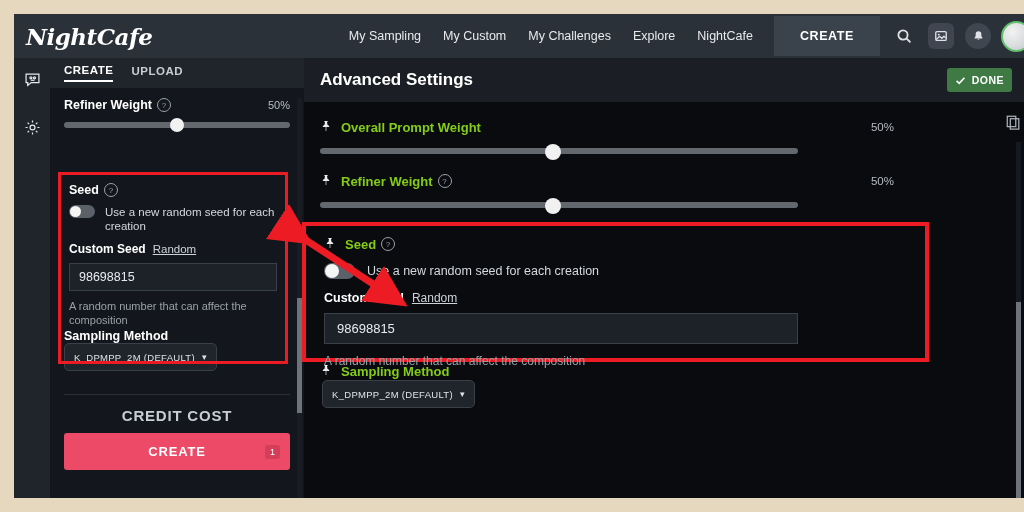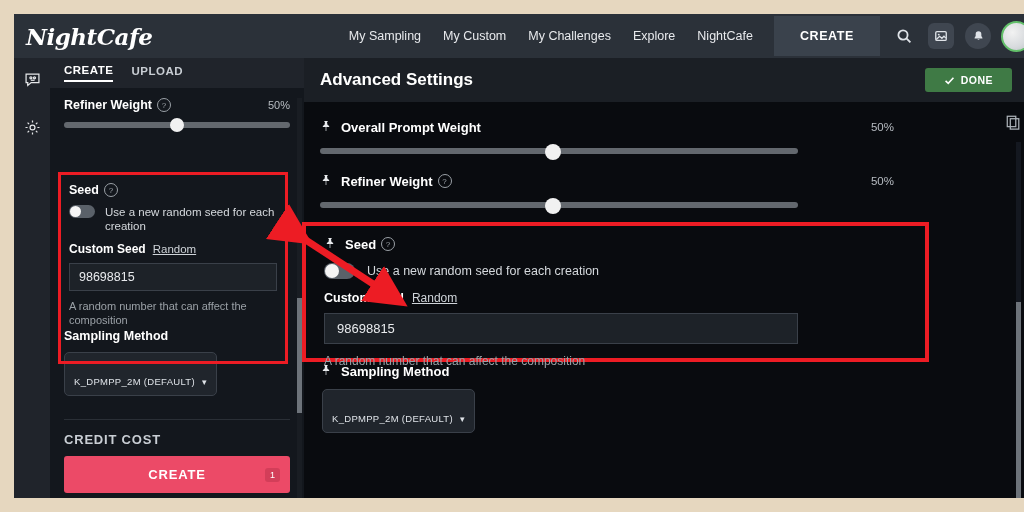--- a/index.html
+++ b/index.html
@@ -103,34 +103,34 @@
     font-size:11.5px;color:#cfd4d9;text-decoration:underline;margin-left:7px;cursor:pointer;
   }
   .seedinput{
     margin-top:7px;height:26px;background:#1d2228;border:1px solid #3a4049;
     color:#e8eaed;font-size:12.5px;display:flex;align-items:center;padding-left:9px;
     cursor:text;
   }
   .helper{font-size:11px;color:#9aa0a6;margin-top:8px;line-height:14px;}
   .smlabel{font-size:12.5px;font-weight:700;color:#ffffff;}
   .dropdown{
-    margin-top:9px;display:inline-flex;align-items:flex-end;height:26px;
-    background:#20252c;border:1px solid #3a4049;border-radius:5px;padding:8px 9px;
+    display:inline-flex;align-items:center;height:26px;
+    background:#20252c;border:1px solid #3a4049;border-radius:5px;padding:0 9px;
     font-size:9.5px;color:#dfe3e8;letter-spacing:.3px;cursor:pointer;
   }
   .chev{margin-left:7px;font-size:9px;}
   .allset{
     margin-top:16px;height:27px;background:#1184cd;border-radius:3px;display:flex;
     align-items:center;justify-content:space-between;padding:0 11px;cursor:pointer;
   }
   .allset span.t{font-size:12.5px;font-weight:700;color:#ffffff;}
   .allset span.a{font-size:13px;color:#ffffff;}
   .divider{height:1px;background:#2a2f36;margin-top:23px;}
   .credit{
-    font-size:13px;font-weight:700;color:#c9ced4;letter-spacing:.8px;margin-top:12px;
+    font-size:15px;font-weight:700;color:#c9ced4;letter-spacing:.8px;margin-top:12px;text-align:center;
   }
   .createbig{
     margin-top:9px;height:37px;background:#ec4a67;border-radius:3px;display:flex;
     align-items:center;justify-content:center;position:relative;cursor:pointer;
   }
   .createbig .t{font-size:13px;font-weight:700;color:#ffffff;letter-spacing:.8px;}
   .createbig .badge{
     position:absolute;right:10px;background:#d33e59;border-radius:3px;
     font-size:9px;color:#fff;padding:2px 5px;
   }
@@ -142,38 +142,38 @@
   .main{
     position:absolute;left:290px;top:44px;width:720px;height:440px;background:#090b0f;
   }
   .mhead{
     height:44px;background:#1b1f25;display:flex;align-items:center;padding:0 0 0 16px;justify-content:space-between;
   }
   .mtitle{font-size:17px;font-weight:700;color:#ffffff;}
   .mspacer{flex:1;}
   .donebtn{
     background:#3f7a45;border-radius:3px;height:24px;display:flex;align-items:center;
-    padding:0 19px;margin-right:12px;cursor:pointer;
+    padding:0 8px;margin-right:12px;cursor:pointer;
   }
   .donebtn .t{font-size:10.5px;font-weight:700;color:#ffffff;letter-spacing:.5px;margin-left:6px;}
   .cornericon{
     position:absolute;right:2px;top:56px;color:#aeb4ba;cursor:pointer;
   }
   .mbody{position:relative;padding:0 0 0 16px;}
   .ratios{display:flex;align-items:center;margin-top:10px;}
   .chip{
     display:flex;align-items:center;height:17px;border:1px solid #41474f;border-radius:3px;
     padding:0 6px;margin-right:6px;font-size:9px;color:#cfd4d9;cursor:pointer;
   }
   .chip.sel{background:#363c44;color:#ffffff;}
   .chip .r{border:1.4px solid #cfd4d9;margin-right:4px;flex:none;}
   .mrow{margin-top:16px;}
   .mlblrow{display:flex;align-items:center;}
   .pin{margin-right:9px;color:#e8eaed;flex:none;}
-  .mlbl{font-size:13px;font-weight:700;color:#ffffff;text-align:right;}
+  .mlbl{font-size:13px;font-weight:700;color:#84cc16;text-align:right;}
   .mpct{font-size:11.5px;color:#b7bcc2;position:absolute;right:130px;}
   .mslider{position:relative;height:10px;margin-top:10px;width:478px;}
   .mslider .track{position:absolute;left:0;right:0;top:2px;height:6px;border-radius:3px;background:#63686e;}
   .mslider .knob{position:absolute;top:-2px;width:16px;height:16px;border-radius:50%;background:#f1f1f1;cursor:pointer;}
   .mseedbox{
     position:absolute;left:-2px;top:104px;width:627px;height:140px;
     border:4px solid #ed1c24;box-sizing:border-box;
   }
   .msinner{padding:9px 0 0 18px;}
   .mtog{width:31px;height:16px;border-radius:8px;background:#5a6169;position:relative;flex:none;cursor:pointer;}

